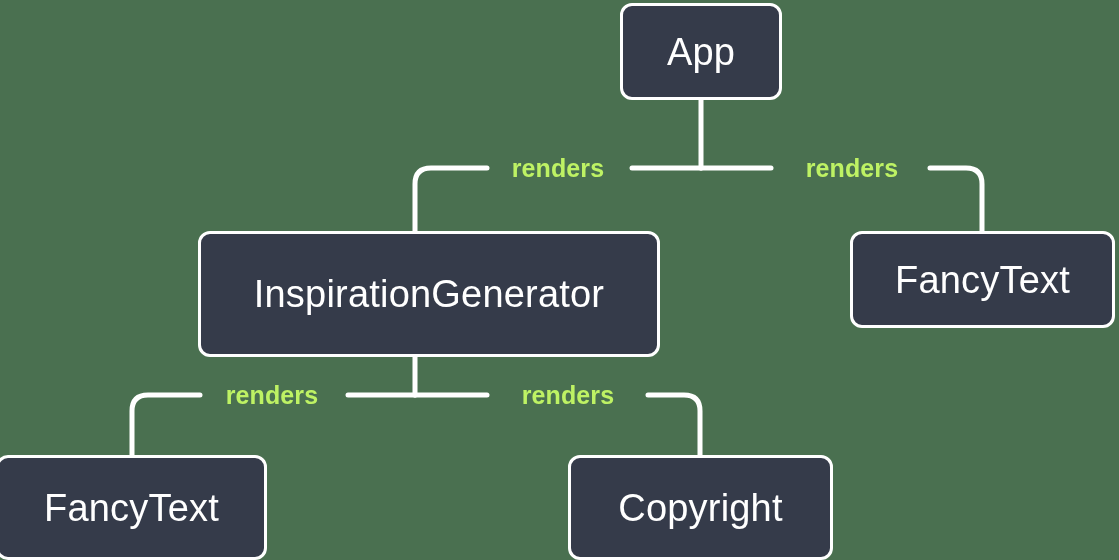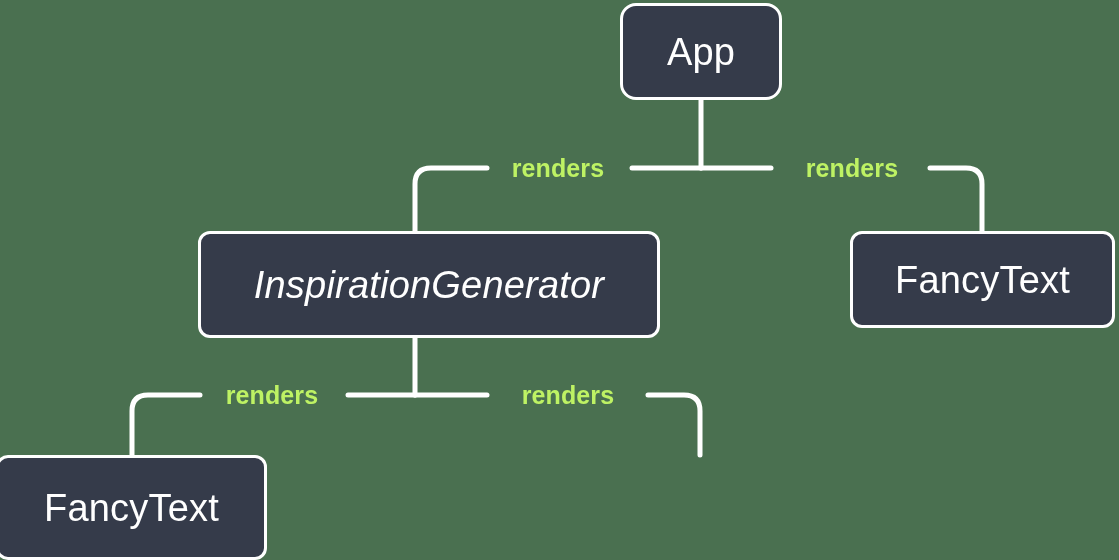--- a/index.html
+++ b/index.html
@@ -54,22 +54,22 @@
     color: #bef264;
     font-size: 25px;
     font-weight: 600;
     letter-spacing: 0.1px;
     white-space: nowrap;
     transform: translate(-50%, -50%);
     z-index: 4;
     line-height: 1;
   }
   
-  #node-app            { left: 620px; top: 3px;   width: 162px; height: 97px; border-radius: 16px; }
-  #node-inspiration    { left: 198px; top: 231px; width: 462px; height: 107px; font-style: italic; }
+  #node-app            { left: 620px; top: 3px;   width: 162px; height: 97px; }
+  #node-inspiration    { left: 198px; top: 231px; width: 462px; height: 126px; }
   #node-fancytext-right{ left: 850px; top: 231px; width: 265px; height: 97px; }
   #node-fancytext-left { left: -4px;  top: 455px; width: 271px; height: 105px;
                          border-radius: 12px; }
   #node-copyright      { left: 568px; top: 455px; width: 265px; height: 105px; }
   
   #label-app-inspiration { left: 558px; top: 168px; }
   #label-app-fancytext   { left: 852px; top: 168px; }
   #label-ig-fancytext    { left: 272px; top: 395px; }
   #label-ig-copyright    { left: 568px; top: 395px; }
 </style>
@@ -108,19 +108,22 @@
   </div>
 
   <div class="node" id="node-fancytext-right">
     <span class="node-label">FancyText</span>
   </div>
 
   <div class="node" id="node-fancytext-left">
     <span class="node-label">FancyText</span>
   </div>
 
+  <div class="node" id="node-copyright">
+    <span class="node-label">Copyright</span>
+  </div>
 
   <div class="edge-label" id="label-app-inspiration">renders</div>
   <div class="edge-label" id="label-app-fancytext">renders</div>
   <div class="edge-label" id="label-ig-fancytext">renders</div>
   <div class="edge-label" id="label-ig-copyright">renders</div>
 
 </div>
 
 </body></html>

